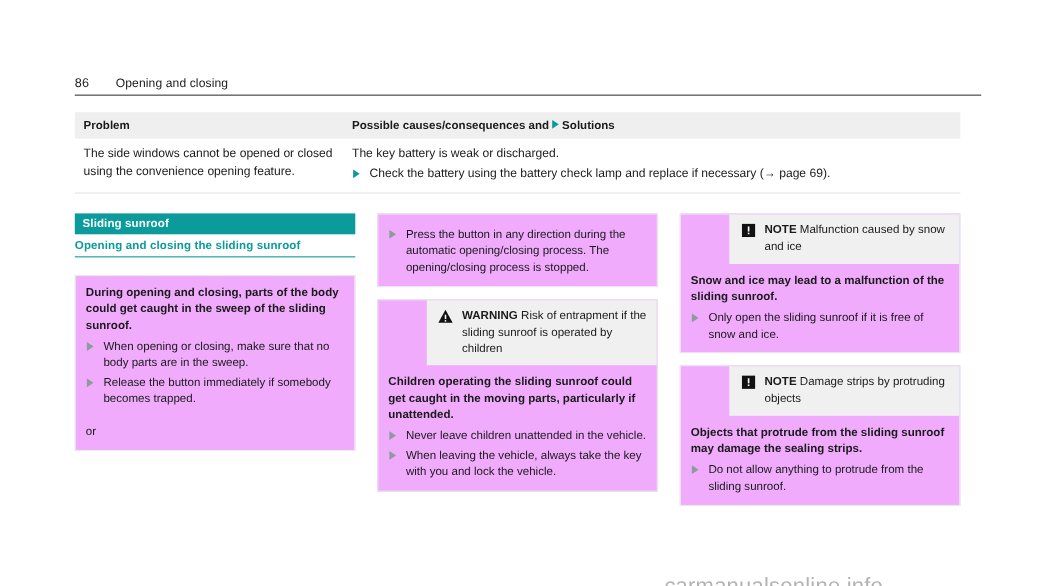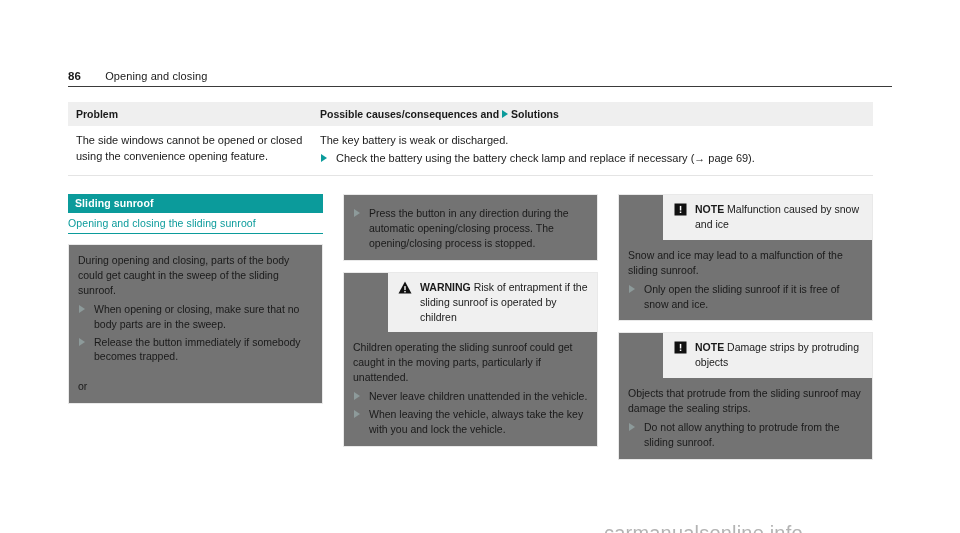--- a/index.html
+++ b/index.html
@@ -29,21 +29,21 @@
     left: 68px;
     top: 70px;
     width: 824px;
     display: flex;
     align-items: baseline;
     border-bottom: 1.5px solid #3a3a3a;
     padding-bottom: 4px;
   }
   .runhead .pagenum {
     font-size: 11.5px;
-    font-weight: bold;
+    font-weight: normal;
     letter-spacing: .2px;
   }
   .runhead .chapter {
     font-size: 11px;
     margin-left: 24px;
     letter-spacing: .1px;
   }
 
   
   .table {
@@ -113,33 +113,33 @@
   .sectitle {
     background: #0b9b9b;
     color: #ffffff;
     font-weight: bold;
     font-size: 10.5px;
     padding: 3px 7px 4px 7px;
     letter-spacing: .1px;
   }
   .subtitle {
     color: #0b9b9b;
-    font-weight: normal;
+    font-weight: bold;
     font-size: 10.5px;
     padding: 4px 7px 4px 0px;
     border-bottom: 1.5px solid #0b9b9b;
-    margin-bottom: 10px;
+    margin-bottom: 16px;
     letter-spacing: .1px;
   }
 
   
   .box {
     border: 1px solid #e9e9e9;
     margin-bottom: 11px;
-    background: #737373;
+    background: #f0abfc;
   }
   .box-head {
     background: #f0f0f0;
     display: flex;
     padding: 7px 9px 8px 7px;
     margin-left: 44px;
   }
   .box-head .sym {
     flex: none;
     width: 20px;
@@ -155,20 +155,21 @@
   }
   .box-head .htxt b { font-weight: bold; }
 
   .box-body {
     padding: 8px 9px 9px 9px;
     font-size: 10.5px;
     line-height: 1.42;
   }
   .box-body p {
     margin: 0 0 4px 0;
+    font-weight: bold;
   }
   .box-body p:last-child { margin-bottom: 0; }
 
   .bullet {
     display: flex;
     margin-top: 3px;
   }
   .bullet .tri {
     margin: 4px 9px 0 1px;
     flex: none;

